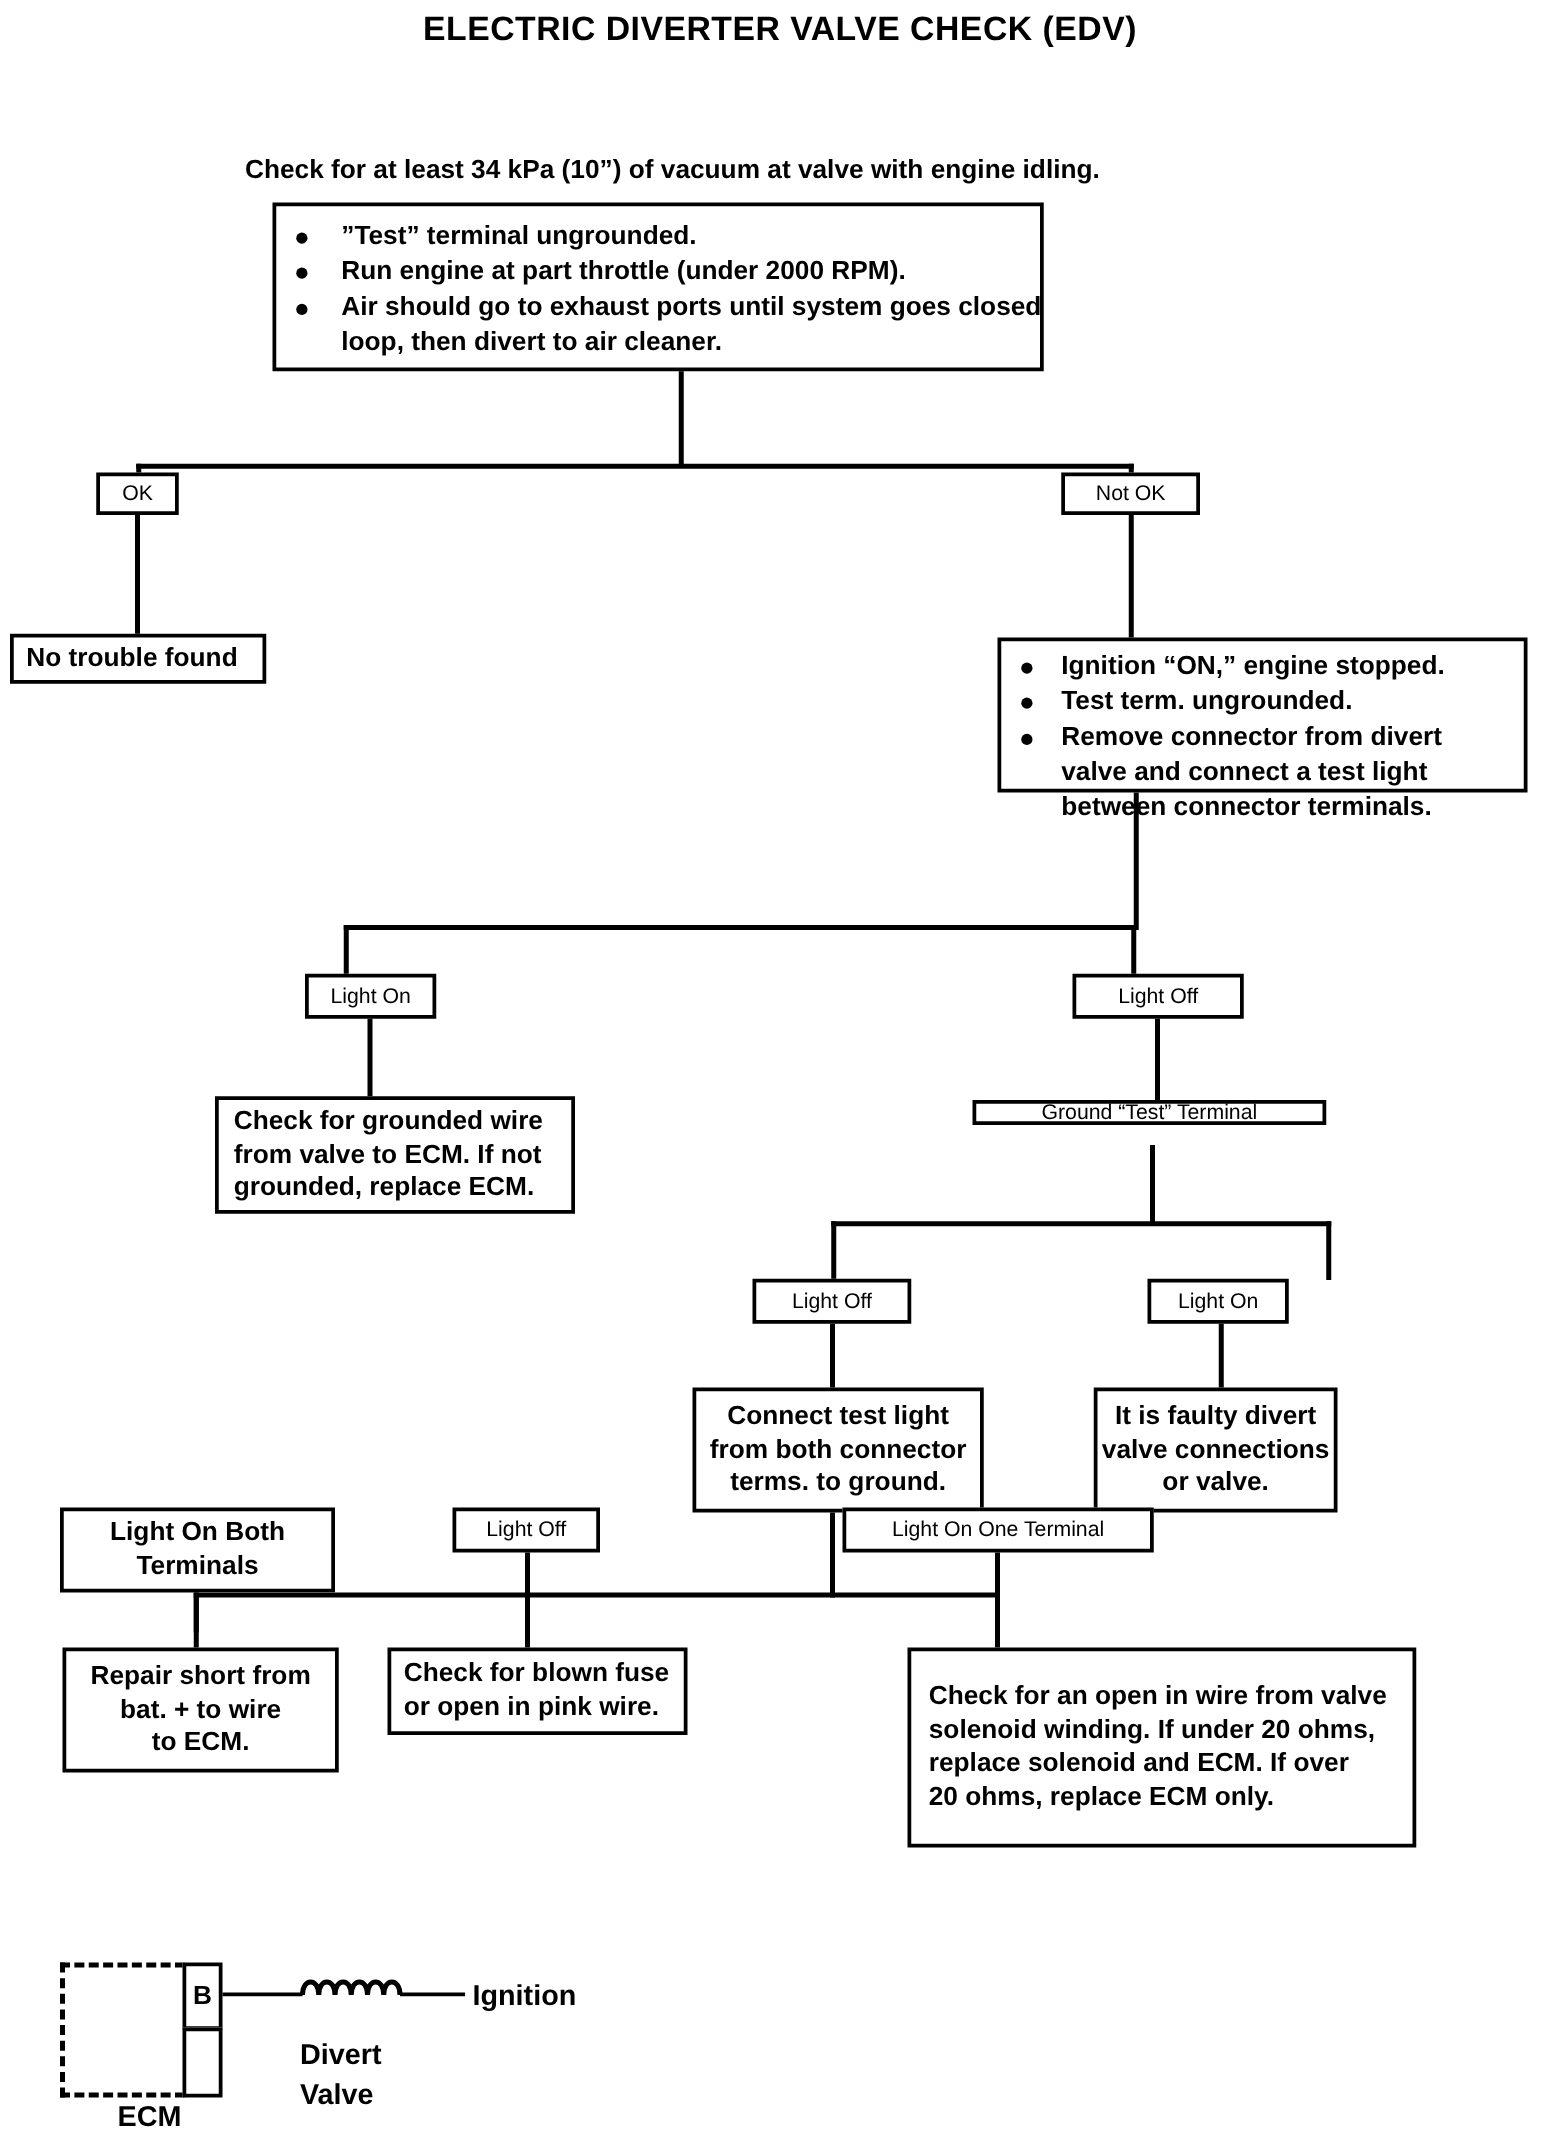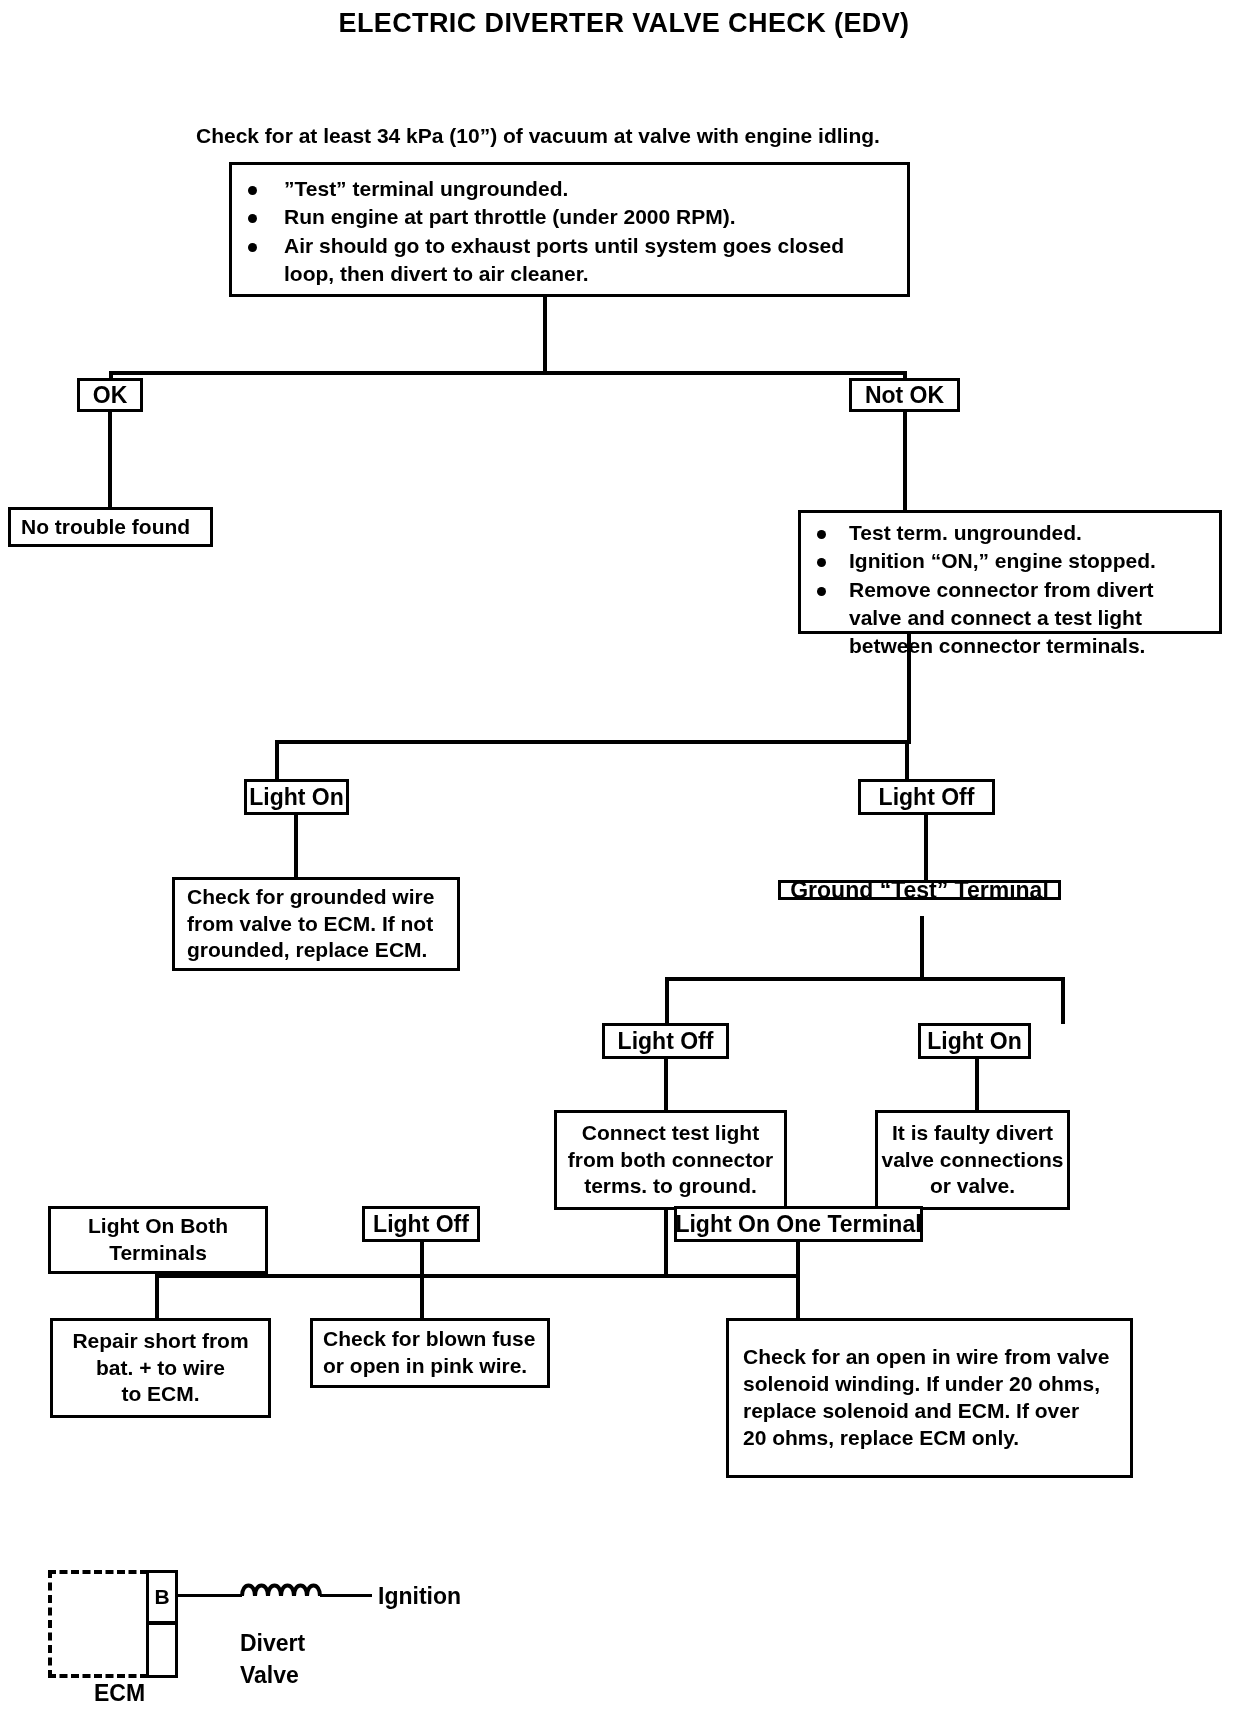--- a/index.html
+++ b/index.html
@@ -44,22 +44,22 @@
     border: 3px solid #000;
     background: #fff;
     box-sizing: border-box;
     font-weight: bold;
     line-height: 1.28;
   }
   .label-box {
     border: 3px solid #000;
     background: #fff;
     box-sizing: border-box;
-    font-weight: bold;
-    font-size: 23px;
+    font-weight: normal;
+    font-size: 17px;
     display: flex;
     align-items: center;
     justify-content: center;
     white-space: nowrap;
     padding: 0 8px;
   }
   .txt-box {
     font-size: 21px;
     display: flex;
     flex-direction: column;
@@ -123,21 +123,21 @@
 </style>
 </head>
 <body>
 
 <div id="page">
 
   <div class="abs title">ELECTRIC DIVERTER VALVE CHECK (EDV)</div>
 
   <div class="abs caption" style="top:124px; left:196px;">Check for at least 34 kPa (10”) of vacuum at valve with engine idling.</div>
 
-  <div class="abs box" style="left:229px; top:162px; width:681px; height:135px;">
+  <div class="abs box" style="left:218px; top:162px; width:617px; height:135px;">
     <ul class="bullets" style="margin-top:10px;">
       <li>
         <span class="bullet-dot"></span>
         <span>”Test” terminal ungrounded.</span>
       </li>
       <li>
         <span class="bullet-dot"></span>
         <span>Run engine at part throttle (under 2000 RPM).</span>
       </li>
       <li>
@@ -160,25 +160,25 @@
   <div class="abs box txt-box left-text" style="left:8px; top:507px; width:205px; height:40px; padding-left:10px;">
     <span class="line">No trouble found</span>
   </div>
 
   <div class="abs vline" style="left:903px; top:412px; height:99px;"></div>
 
   <div class="abs box" style="left:798px; top:510px; width:424px; height:124px;">
     <ul class="bullets" style="margin-top:6px;">
       <li style="padding-left:48px;">
         <span class="bullet-dot"></span>
+        <span>Ignition “ON,” engine stopped.</span>
+      </li>
+      <li style="padding-left:48px;">
+        <span class="bullet-dot"></span>
         <span>Test term. ungrounded.</span>
-      </li>
-      <li style="padding-left:48px;">
-        <span class="bullet-dot"></span>
-        <span>Ignition “ON,” engine stopped.</span>
       </li>
       <li style="padding-left:48px;">
         <span class="bullet-dot"></span>
         <span>Remove connector from divert</span>
         <span class="cont">valve and connect a test light</span>
         <span class="cont">between connector terminals.</span>
       </li>
     </ul>
   </div>
 

